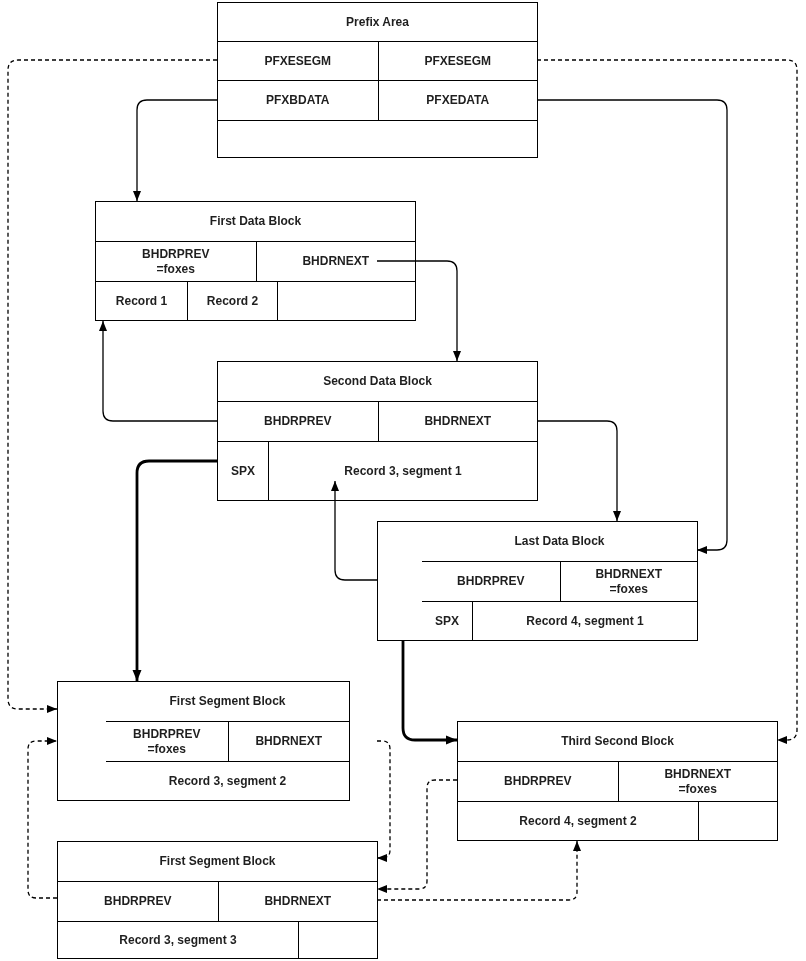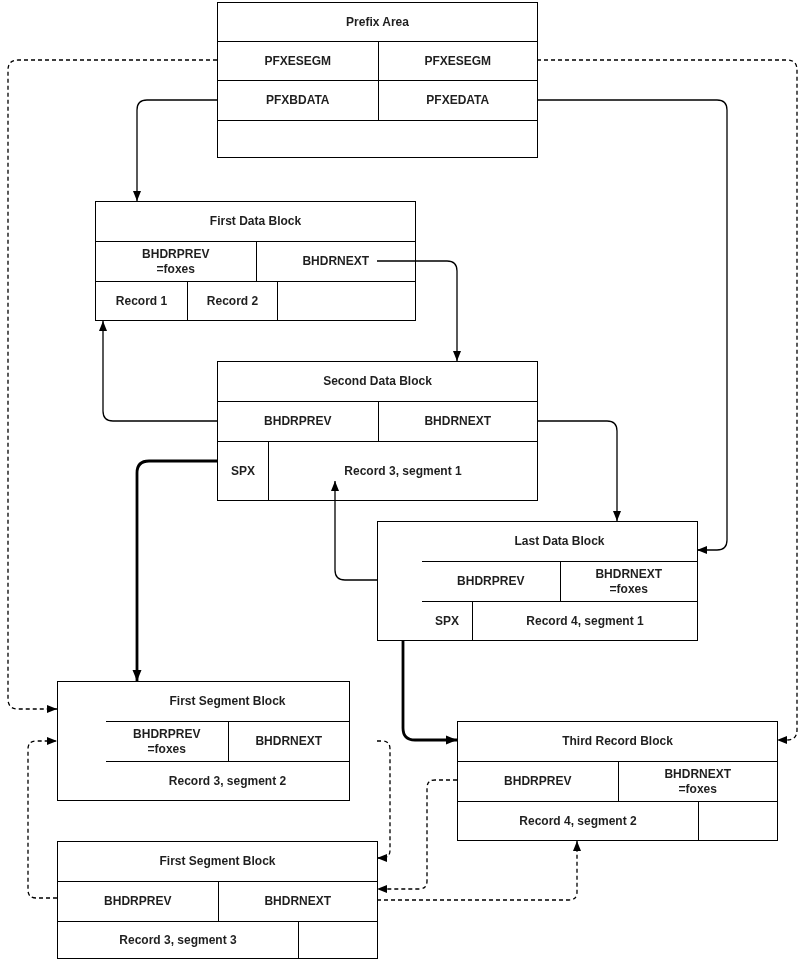--- a/index.html
+++ b/index.html
@@ -136,21 +136,21 @@
       </div>
       <div class="cell half">BHDRNEXT</div>
     </div>
     <div class="row grow">
       <div class="cell grow">Record 3, segment 2</div>
     </div>
   </div>
 
   <div class="block" style="left:457px; top:721px; width:321px; height:120px;">
     <div class="row" style="height:39px">
-      <div class="cell grow">Third Record Block</div>
+      <div class="cell grow">Third Second Block</div>
     </div>
     <div class="row" style="height:40px">
       <div class="cell half">BHDRPREV</div>
       <div class="cell half">
         <span>BHDRNEXT</span>
         <span>=foxes</span>
       </div>
     </div>
     <div class="row grow">
       <div class="cell" style="flex:0 0 240px">Record 4, segment 2</div>

